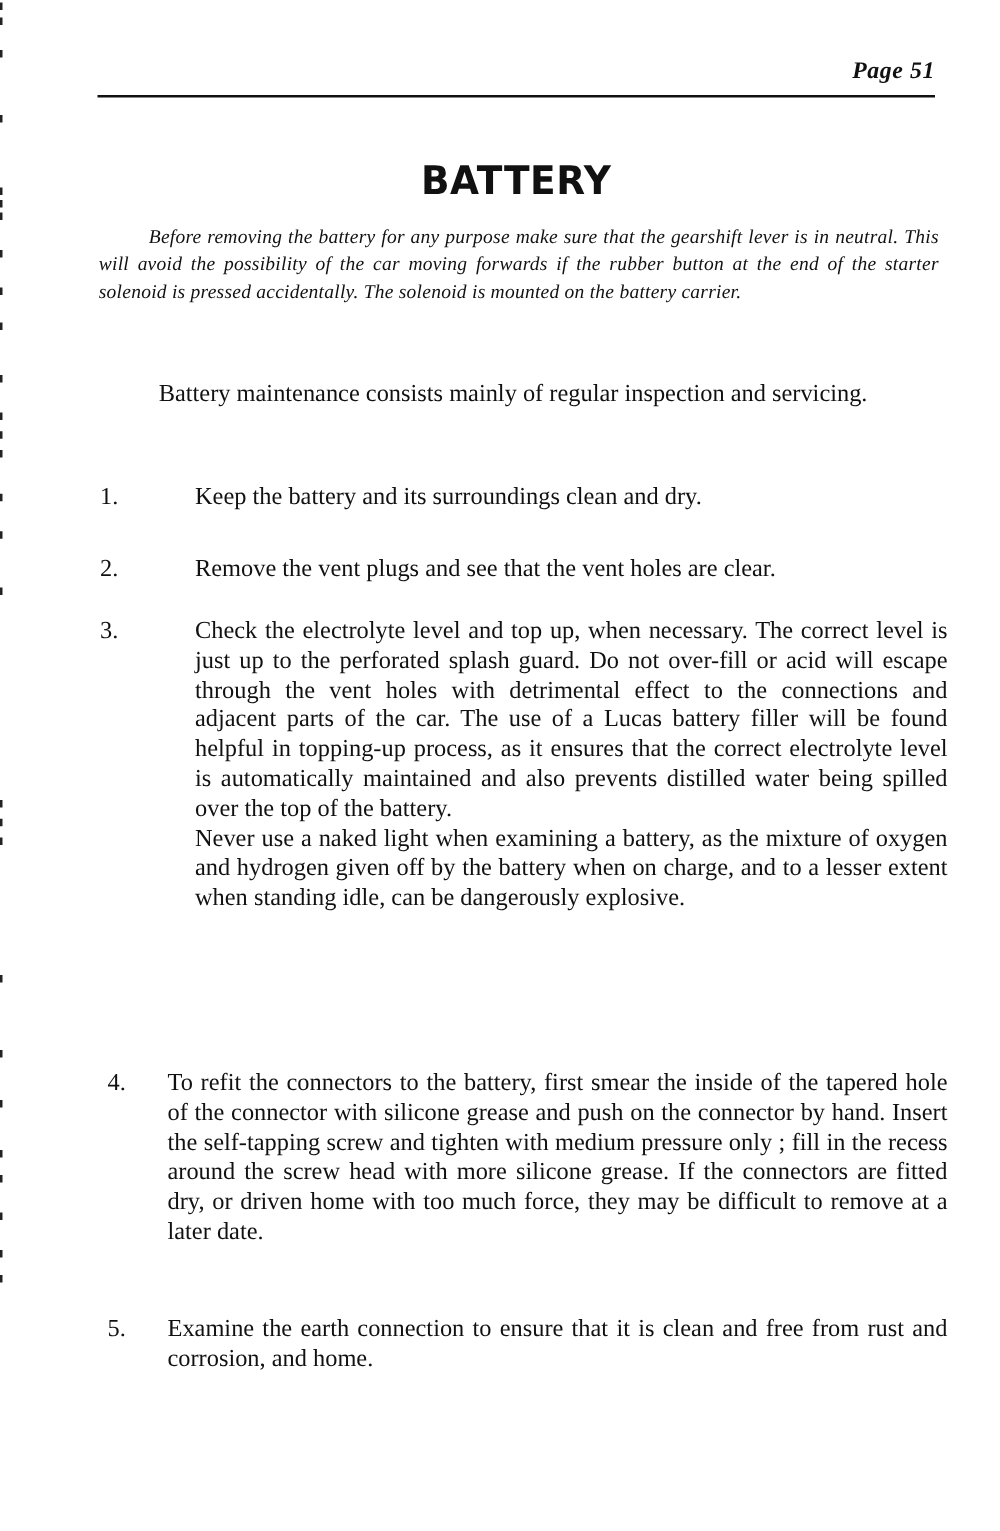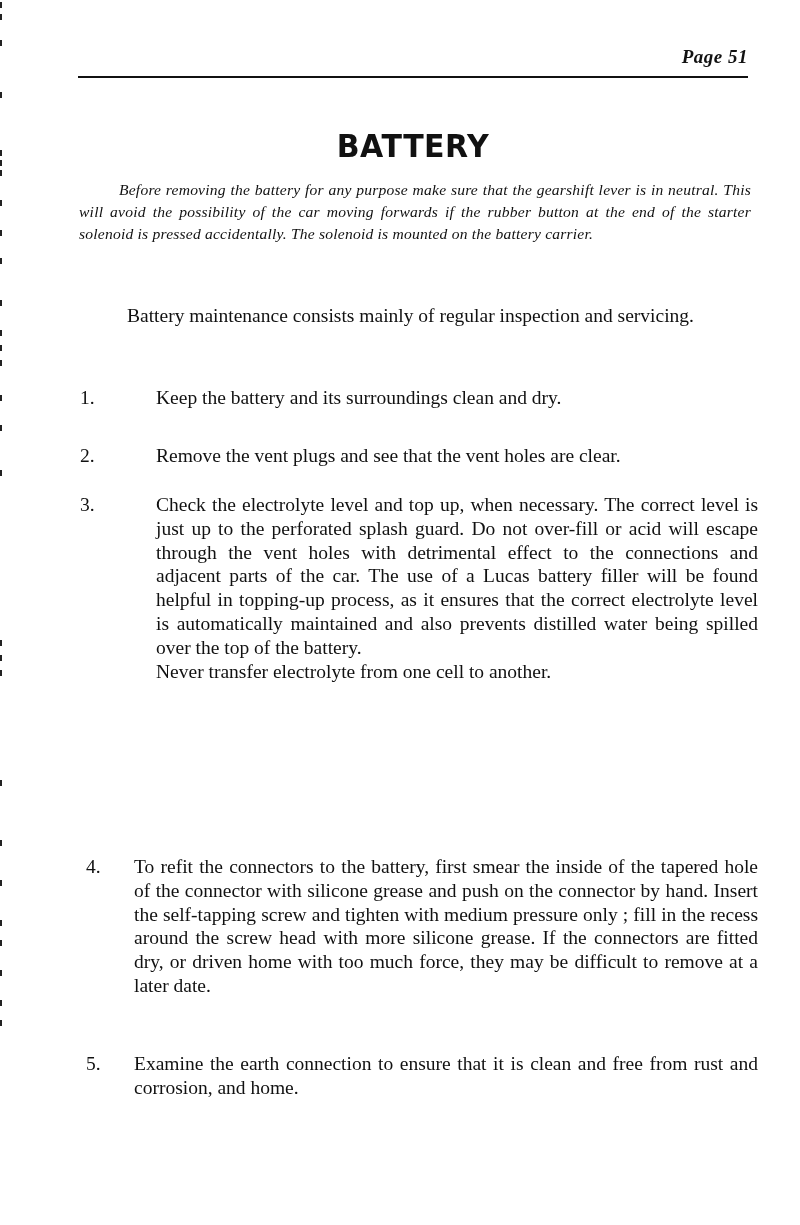--- a/index.html
+++ b/index.html
@@ -163,21 +163,21 @@
   <span class="num">2.</span>
   <div class="body">
     <p>Remove the vent plugs and see that the vent holes are clear.</p>
   </div>
 </div>
 
 <div class="item" id="item-3">
   <span class="num">3.</span>
   <div class="body">
     <p>Check the electrolyte level and top up, when necessary.  The correct level is just up to the perforated splash guard.  Do not over-fill or acid will escape through the vent holes with detrimental effect to the connections and adjacent parts of the car.  The use of a Lucas battery filler will be found helpful in topping-up process, as it ensures that the correct electrolyte level is automatically maintained and also prevents distilled water being spilled over the top of the battery.</p>
-    <p>Never transfer electrolyte from one cell to another.</p>
+    <p>Never use a naked light when examining a battery, as the mixture of oxygen and hydrogen given off by the battery when on charge, and to a lesser extent when standing idle, can be dangerously explosive.</p>
   </div>
 </div>
 
 <div class="item" id="item-4">
   <span class="num">4.</span>
   <div class="body">
     <p>To refit the connectors to the battery, first smear the inside of the tapered hole of the connector with silicone grease and push on the connector by hand.  Insert the self-tapping screw and tighten with medium pressure only ;  fill in the recess around the screw head with more silicone grease.  If the connectors are fitted dry, or driven home with too much force, they may be difficult to remove at a later date.</p>
   </div>
 </div>
 

